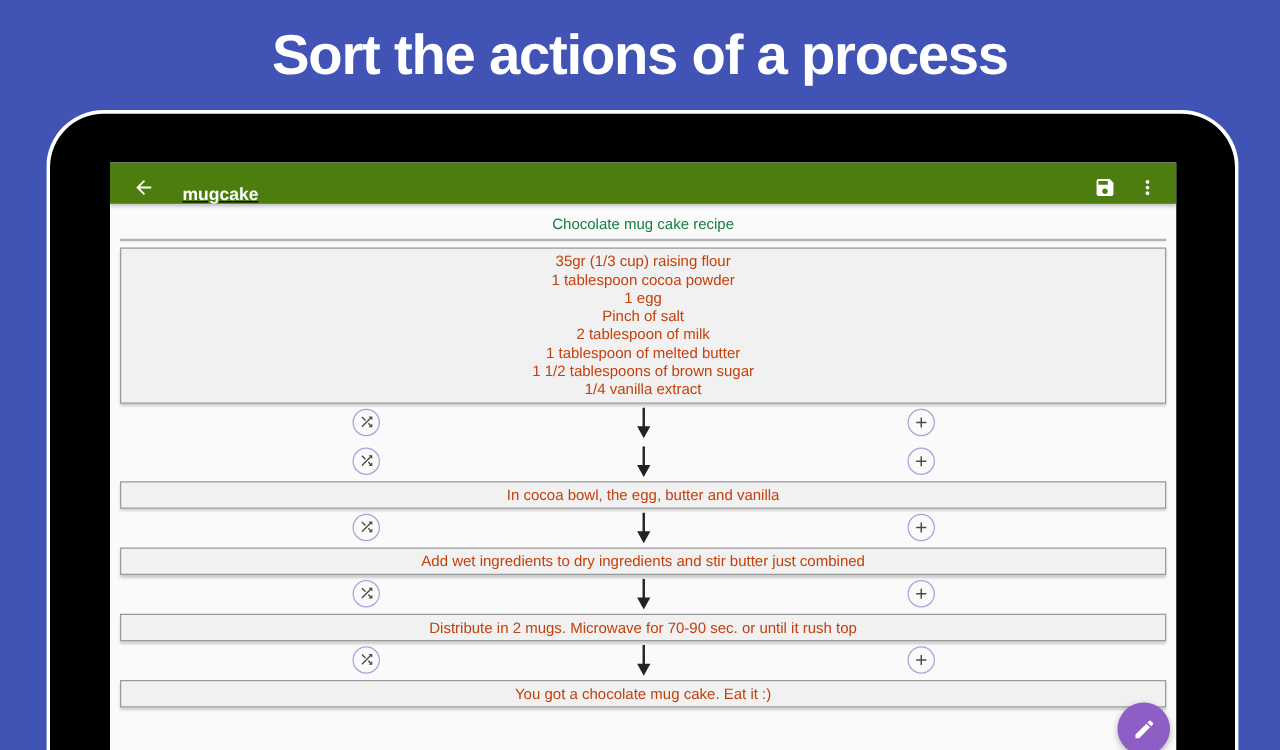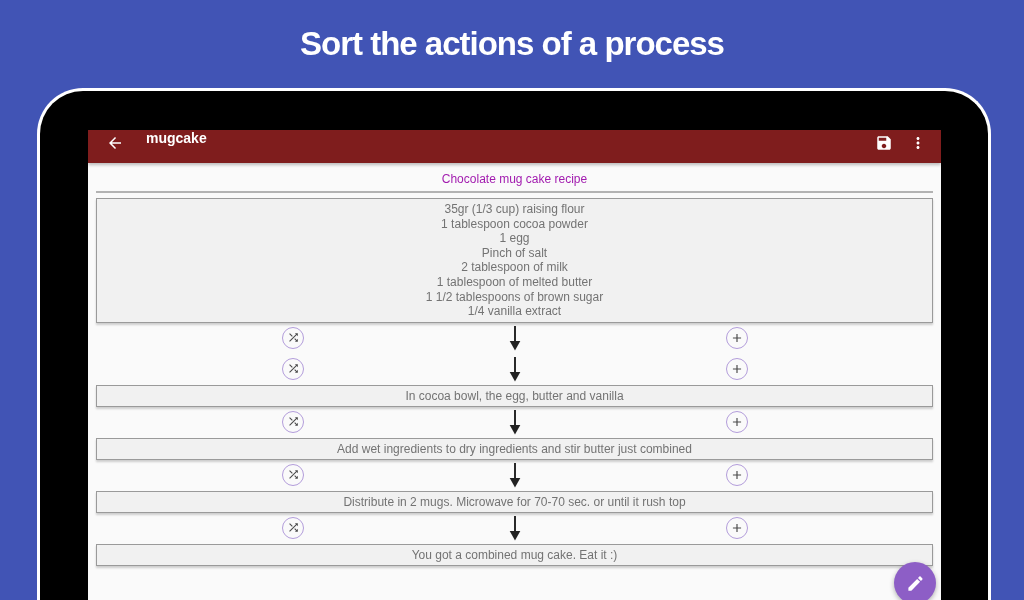--- a/index.html
+++ b/index.html
@@ -9,68 +9,69 @@
     font-family:"Liberation Sans", sans-serif;
     position:relative;
   }
 
   
   .banner {
     position:absolute; left:0; top:0; width:1024px; height:88px;
     display:flex; align-items:center; justify-content:center;
   }
   .banner-title {
-    color:#ffffff; font-size:33px; font-weight:bold; letter-spacing:-1px;text-align:center;
+    color:#ffffff; font-size:45px; font-weight:bold; letter-spacing:-1px;text-align:center;
   }
 
   
   .tablet {
     position:absolute; left:37px; top:88px; width:954px; height:515px;
     background:#000;
     border:3px solid #ffffff; border-bottom:none;
     border-radius:46px 46px 0 0;
   }
 
   
   .screen {
     position:absolute; left:88px; top:130px; width:853px; height:470px;
     background:#fafafa; overflow:hidden;
   }
 
   .toolbar {
-    position:relative; height:33px; background:#7f1d1d;
-    display:flex; align-items:flex-start; padding:0 10px 0 14px;
+    position:relative; height:33px; background:#4d7c0f;
+    display:flex; align-items:flex-end; padding:0 10px 0 14px;
     box-shadow:0 2px 3px rgba(0,0,0,0.25);
     z-index:5;
+    text-decoration:underline;
   }
   .toolbar .icon-btn {
     background:none; border:none; cursor:pointer;
     display:flex; align-items:center; justify-content:center;
     width:26px; height:26px;
   }
   .toolbar-title {
     color:#ffffff; font-size:14px; font-weight:bold; margin-left:18px;
   }
   .toolbar-spacer { flex:1; }
   .toolbar .icon-btn + .icon-btn { margin-left:8px; }
 
   
   .recipe-title {
     margin-top:4px; height:24px; line-height:24px;
-    text-align:center; color:#a21caf; font-size:12px;
+    text-align:center; color:#15803d; font-size:12px;
   }
   .divider {
     height:2px; background:#b3b3b3; margin:0 8px 5px 8px;
   }
 
   .step-box {
     margin:0 8px; background:#f1f1f1;
     border:1px solid #9a9a9a;
     box-shadow:0 2px 2px rgba(0,0,0,0.18);
-    text-align:center; color:#737373; font-size:12px;
+    text-align:center; color:#c2410c; font-size:12px;
     cursor:pointer;
   }
   .step-box.multiline {
     white-space:pre-line; padding:3px 0; line-height:14.6px;
   }
   .step-box.single { height:22px; line-height:20px; }
 
   .connector { position:relative; height:31px; }
   .circle-btn {
     position:absolute; top:4px; width:22px; height:22px;
@@ -233,46 +234,46 @@
       </span>
     <button class="circle-btn add">
       <span style="display:flex;">
           <svg width="14" height="14" viewBox="0 0 24 24" fill="#4a4a4a">
             <path d="M19 13h-6v6h-2v-6H5v-2h6V5h2v6h6v2z"></path>
           </svg>
         </span>
     </button>
   </div>
 
-  <div class="step-box single">Distribute in 2 mugs. Microwave for 70-70 sec. or until it rush top</div>
-
-  <div class="connector">
-    <button class="circle-btn shuffle">
-      <span style="display:flex;">
-          <svg width="13" height="13" viewBox="0 0 24 24" fill="#4a4a4a">
-            <path d="M10.59 9.17L5.41 4 4 5.41l5.17 5.17 1.42-1.41zM14.5 4l2.04 2.04L4 18.59 5.41 20 17.96 7.46 20 9.5V4h-5.5zm.33 9.41l-1.41 1.41 3.13 3.13L14.5 20H20v-5.5l-2.04 2.04-3.13-3.13z"></path>
-          </svg>
-        </span>
-    </button>
-    <span class="down-arrow">
-        <svg width="14" height="25" viewBox="0 0 14 26" fill="#222">
-          <path d="M6 0h2v17H6z"></path>
-          <path d="M1.5 15.5h11L7 25.5z"></path>
-        </svg>
-      </span>
-    <button class="circle-btn add">
-      <span style="display:flex;">
-          <svg width="14" height="14" viewBox="0 0 24 24" fill="#4a4a4a">
-            <path d="M19 13h-6v6h-2v-6H5v-2h6V5h2v6h6v2z"></path>
-          </svg>
-        </span>
-    </button>
-  </div>
-
-  <div class="step-box single">You got a combined mug cake. Eat it :)</div>
+  <div class="step-box single">Distribute in 2 mugs. Microwave for 70-90 sec. or until it rush top</div>
+
+  <div class="connector">
+    <button class="circle-btn shuffle">
+      <span style="display:flex;">
+          <svg width="13" height="13" viewBox="0 0 24 24" fill="#4a4a4a">
+            <path d="M10.59 9.17L5.41 4 4 5.41l5.17 5.17 1.42-1.41zM14.5 4l2.04 2.04L4 18.59 5.41 20 17.96 7.46 20 9.5V4h-5.5zm.33 9.41l-1.41 1.41 3.13 3.13L14.5 20H20v-5.5l-2.04 2.04-3.13-3.13z"></path>
+          </svg>
+        </span>
+    </button>
+    <span class="down-arrow">
+        <svg width="14" height="25" viewBox="0 0 14 26" fill="#222">
+          <path d="M6 0h2v17H6z"></path>
+          <path d="M1.5 15.5h11L7 25.5z"></path>
+        </svg>
+      </span>
+    <button class="circle-btn add">
+      <span style="display:flex;">
+          <svg width="14" height="14" viewBox="0 0 24 24" fill="#4a4a4a">
+            <path d="M19 13h-6v6h-2v-6H5v-2h6V5h2v6h6v2z"></path>
+          </svg>
+        </span>
+    </button>
+  </div>
+
+  <div class="step-box single">You got a chocolate mug cake. Eat it :)</div>
 
   <button class="fab">
     <span style="display:flex;">
       <svg width="19" height="19" viewBox="0 0 24 24" fill="#ffffff">
           <path d="M3 17.25V21h3.75L17.81 9.94l-3.75-3.75L3 17.25zM20.71 7.04c.39-.39.39-1.02 0-1.41l-2.34-2.34c-.39-.39-1.02-.39-1.41 0l-1.83 1.83 3.75 3.75 1.83-1.83z"></path>
         </svg>
     </span>
   </button>
 
 </div>

